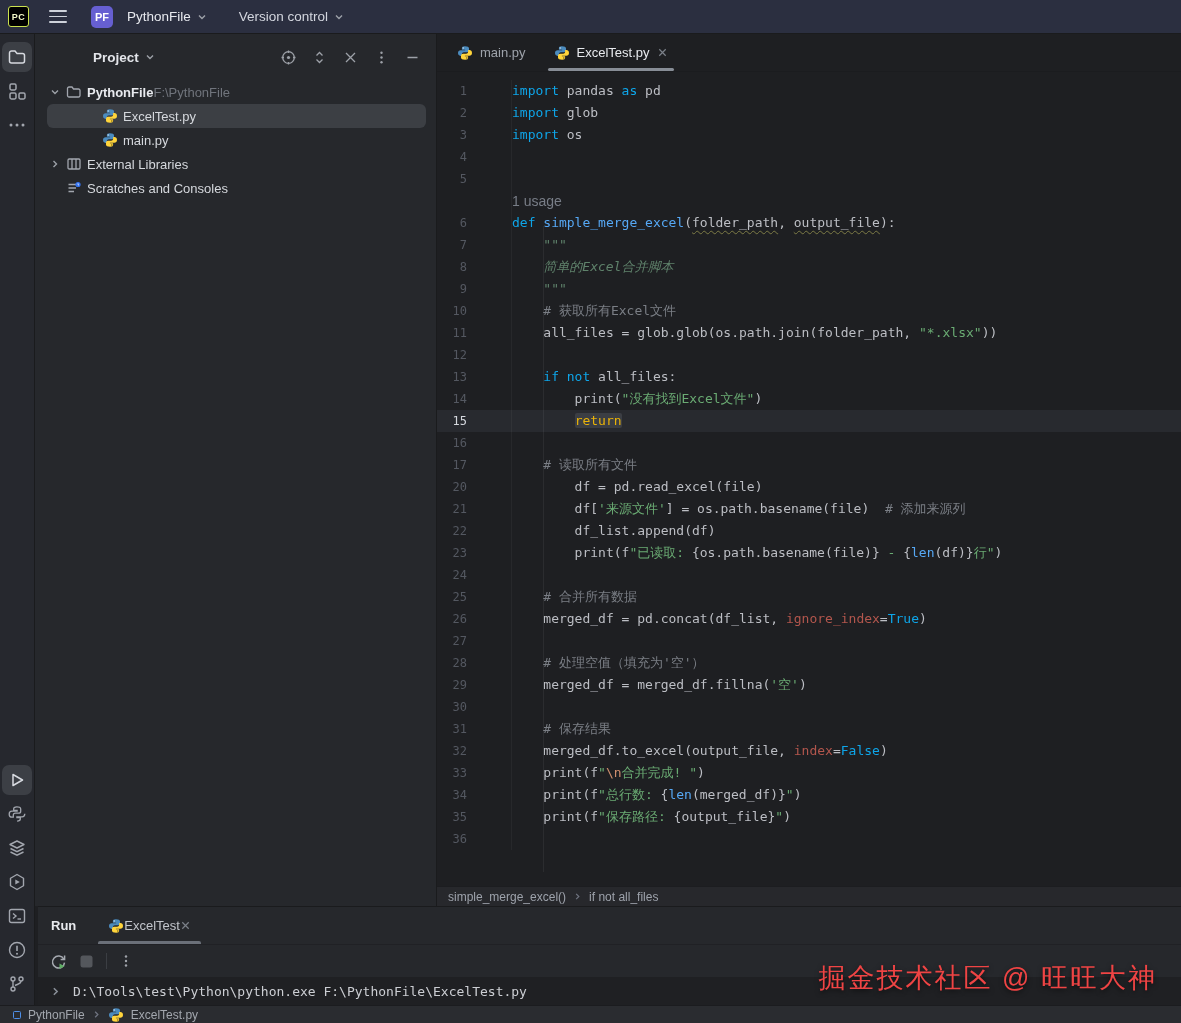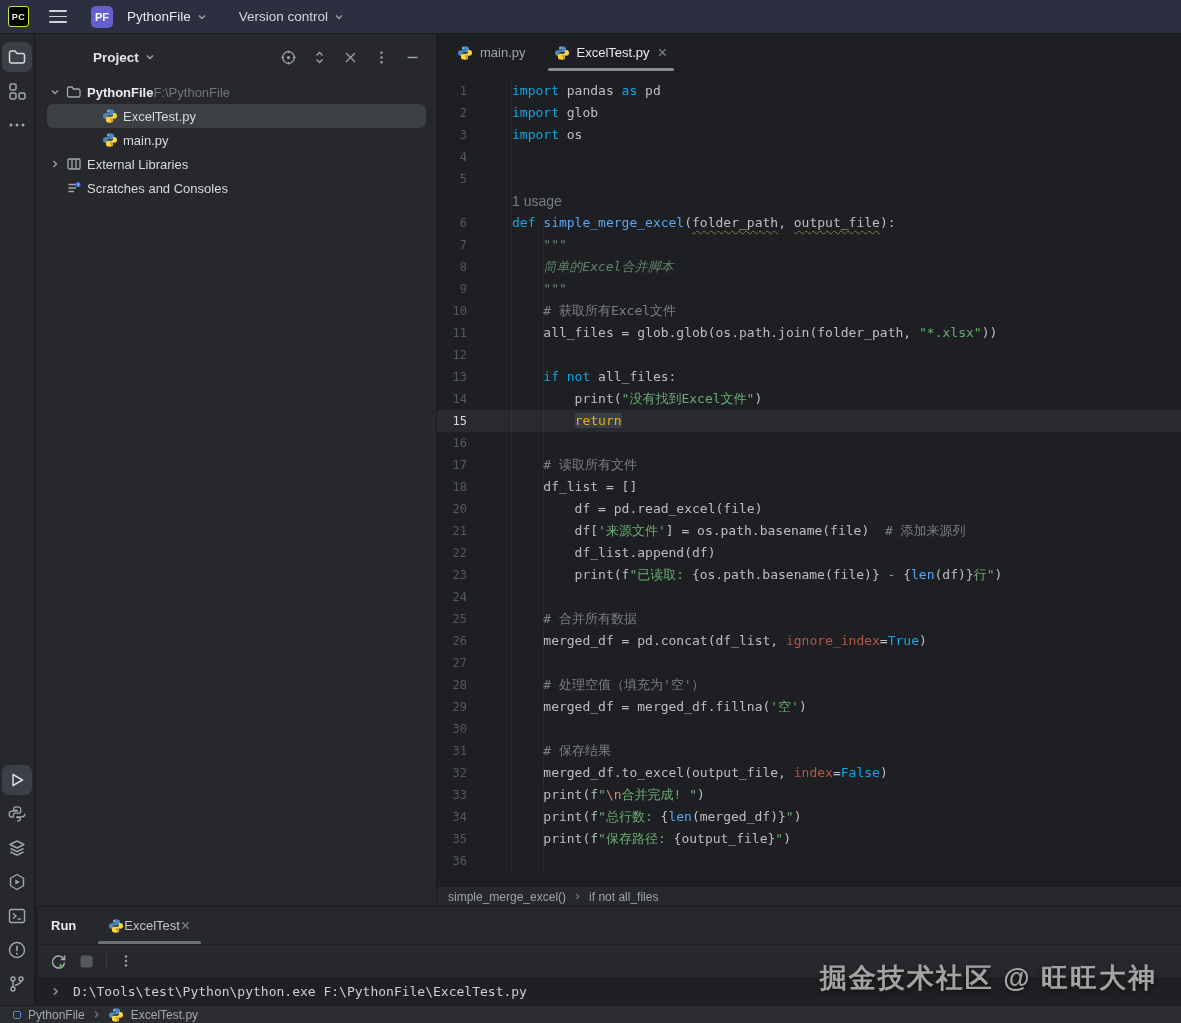--- a/index.html
+++ b/index.html
@@ -120,21 +120,21 @@
   .statusbar {
     position:absolute; left:0; bottom:0; width:100%; height:18px;
     background:#2a2c30; border-top:1px solid #1b1c1f;
     display:flex; align-items:center; gap:7px; padding-left:13px; font-size:12px; color:#a3a7ae;
   }
   .sb-proj-icon { width:8px; height:8px; border:1.5px solid #4e8fe8; border-radius:1.5px; }
   .sb-sep { color:#6f7480; display:flex; }
 
   
   .watermark {
-    position:absolute; right:24px; top:960px; font-size:27px; font-weight:bold; color:#a3a3a3;
+    position:absolute; right:24px; top:960px; font-size:27px; font-weight:normal; color:#ef4444;
     letter-spacing:2px; text-shadow:0 2px 5px rgba(0,0,0,.6); white-space:nowrap; z-index:5;
   }
 </style>
 </head>
 <body>
 
 <div class="app">
 
   <div class="titlebar">
     <div class="pc-logo">PC</div>
@@ -384,21 +384,20 @@
         <div class="crow"><span class="ln">8</span><span class="ct"><span class="tk-d">    简单的Excel合并脚本</span></span></div>
         <div class="crow"><span class="ln">9</span><span class="ct"><span class="tk-d">    """</span></span></div>
         <div class="crow"><span class="ln">10</span><span class="ct"><span class="tk-c">    # 获取所有Excel文件</span></span></div>
         <div class="crow"><span class="ln">11</span><span class="ct"><span class="tk-p">    all_files = glob.glob(os.path.join(folder_path, </span><span class="tk-s">"*.xlsx"</span><span class="tk-p">))</span></span></div>
         <div class="crow"><span class="ln">12</span><span class="ct"></span></div>
         <div class="crow"><span class="ln">13</span><span class="ct"><span class="tk-p">    </span><span class="tk-k">if</span><span class="tk-p"> </span><span class="tk-k">not</span><span class="tk-p"> all_files:</span></span></div>
         <div class="crow"><span class="ln">14</span><span class="ct"><span class="tk-p">        print(</span><span class="tk-s">"没有找到Excel文件"</span><span class="tk-p">)</span></span></div>
         <div class="crow active-row"><span class="ln">15</span><span class="ct"><span class="tk-p">        </span><span class="tk-ret">return</span></span></div>
         <div class="crow"><span class="ln">16</span><span class="ct"></span></div>
         <div class="crow"><span class="ln">17</span><span class="ct"><span class="tk-c">    # 读取所有文件</span></span></div>
-        <div class="crow"><span class="ln">18</span><span class="ct"><span class="tk-p">    df_list = []</span></span></div>
         <div class="crow"><span class="ln">20</span><span class="ct"><span class="tk-p">        df = pd.read_excel(file)</span></span></div>
         <div class="crow"><span class="ln">21</span><span class="ct"><span class="tk-p">        df[</span><span class="tk-s">'来源文件'</span><span class="tk-p">] = os.path.basename(file)  </span><span class="tk-c"># 添加来源列</span></span></div>
         <div class="crow"><span class="ln">22</span><span class="ct"><span class="tk-p">        df_list.append(df)</span></span></div>
         <div class="crow"><span class="ln">23</span><span class="ct"><span class="tk-p">        print(f</span><span class="tk-s">"已读取: </span><span class="tk-p">{os.path.basename(file)}</span><span class="tk-s"> - </span><span class="tk-p">{</span><span class="tk-b">len</span><span class="tk-p">(df)}</span><span class="tk-s">行"</span><span class="tk-p">)</span></span></div>
         <div class="crow"><span class="ln">24</span><span class="ct"></span></div>
         <div class="crow"><span class="ln">25</span><span class="ct"><span class="tk-c">    # 合并所有数据</span></span></div>
         <div class="crow"><span class="ln">26</span><span class="ct"><span class="tk-p">    merged_df = pd.concat(df_list, </span><span class="tk-ka">ignore_index</span><span class="tk-p">=</span><span class="tk-k">True</span><span class="tk-p">)</span></span></div>
         <div class="crow"><span class="ln">27</span><span class="ct"></span></div>
         <div class="crow"><span class="ln">28</span><span class="ct"><span class="tk-c">    # 处理空值（填充为'空'）</span></span></div>
         <div class="crow"><span class="ln">29</span><span class="ct"><span class="tk-p">    merged_df = merged_df.fillna(</span><span class="tk-s">'空'</span><span class="tk-p">)</span></span></div>

